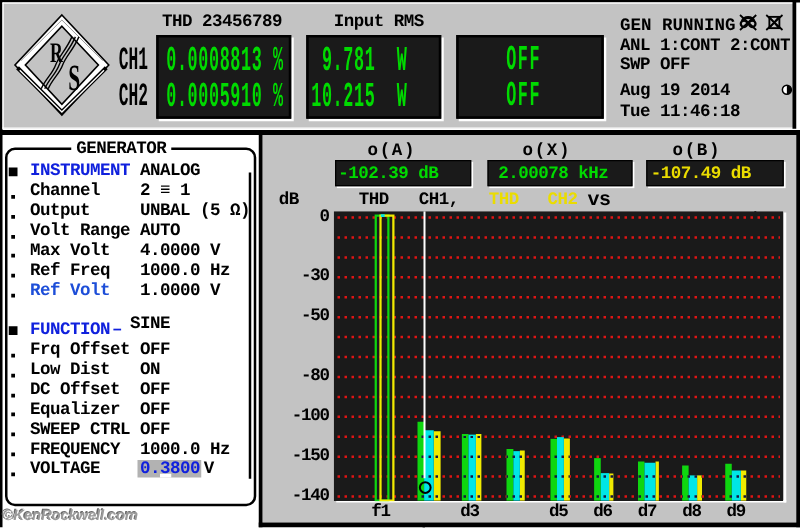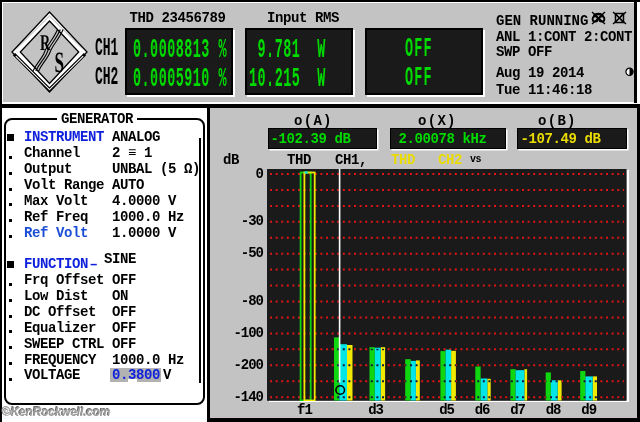--- a/index.html
+++ b/index.html
@@ -121,28 +121,28 @@
 <div style="position:absolute;left:389.5px;top:128px;width:116.5px;height:20.5px;background:#1a1a1a;border:1.5px solid #000;box-shadow:1.5px 1.5px 0 #fff;"></div>
 <div style="position:absolute;left:516.5px;top:128px;width:110px;height:20.5px;background:#1a1a1a;border:1.5px solid #000;box-shadow:1.5px 1.5px 0 #fff;"></div>
 <div style="position:absolute;left:270.5px;top:130.5px;height:16px;line-height:16px;font-size:14px;letter-spacing:-0.4px;color:#00da00;font-weight:bold;white-space:pre;">-102.39 dB</div>
 <div style="position:absolute;left:398.5px;top:130.5px;height:16px;line-height:16px;font-size:14px;letter-spacing:-0.4px;color:#00da00;font-weight:bold;white-space:pre;">2.00078 kHz</div>
 <div style="position:absolute;left:520.5px;top:130.5px;height:16px;line-height:16px;font-size:14px;letter-spacing:-0.4px;color:#eadc00;font-weight:bold;white-space:pre;">-107.49 dB</div>
 <div style="position:absolute;left:223px;top:152px;height:16px;line-height:16px;font-size:14px;letter-spacing:-0.4px;color:#000;font-weight:bold;white-space:pre;">dB</div>
 <div style="position:absolute;left:287px;top:152px;height:16px;line-height:16px;font-size:14px;letter-spacing:-0.4px;color:#000;font-weight:bold;white-space:pre;">THD</div>
 <div style="position:absolute;left:335px;top:152px;height:16px;line-height:16px;font-size:14px;letter-spacing:-0.4px;color:#000;font-weight:bold;white-space:pre;">CH1,</div>
 <div style="position:absolute;left:391px;top:152px;height:16px;line-height:16px;font-size:14px;letter-spacing:-0.4px;color:#eadc00;font-weight:bold;white-space:pre;">THD</div>
 <div style="position:absolute;left:438px;top:152px;height:16px;line-height:16px;font-size:14px;letter-spacing:-0.4px;color:#eadc00;font-weight:bold;white-space:pre;">CH2</div>
-<div style="position:absolute;left:470px;top:152px;height:16px;line-height:16px;font-size:10px;letter-spacing:-0.4px;color:#000;font-weight:bold;white-space:pre;">vs</div>
+<div style="position:absolute;left:470px;top:152px;height:16px;line-height:16px;font-size:16px;letter-spacing:-0.4px;color:#000;font-weight:bold;white-space:pre;">vs</div>
 <div style="position:absolute;left:510px;top:152px;height:16px;line-height:16px;font-size:14px;letter-spacing:1.3px;color:#000;font-weight:bold;white-space:pre;margin-top:16px;">FREQUENCY/Hz</div>
 <div style="position:absolute;left:203px;top:165.5px;height:16px;line-height:16px;font-size:14px;letter-spacing:-1px;color:#000;font-weight:bold;white-space:pre;width:60px;text-align:right;">0</div>
 <div style="position:absolute;left:203px;top:213.3px;height:16px;line-height:16px;font-size:14px;letter-spacing:-1px;color:#000;font-weight:bold;white-space:pre;width:60px;text-align:right;">-30</div>
 <div style="position:absolute;left:203px;top:245.2px;height:16px;line-height:16px;font-size:14px;letter-spacing:-1px;color:#000;font-weight:bold;white-space:pre;width:60px;text-align:right;">-50</div>
 <div style="position:absolute;left:203px;top:293.1px;height:16px;line-height:16px;font-size:14px;letter-spacing:-1px;color:#000;font-weight:bold;white-space:pre;width:60px;text-align:right;">-80</div>
 <div style="position:absolute;left:203px;top:325.0px;height:16px;line-height:16px;font-size:14px;letter-spacing:-1px;color:#000;font-weight:bold;white-space:pre;width:60px;text-align:right;">-100</div>
-<div style="position:absolute;left:203px;top:356.9px;height:16px;line-height:16px;font-size:14px;letter-spacing:-1px;color:#000;font-weight:bold;white-space:pre;width:60px;text-align:right;">-200</div>
+<div style="position:absolute;left:203px;top:356.9px;height:16px;line-height:16px;font-size:14px;letter-spacing:-1px;color:#000;font-weight:bold;white-space:pre;width:60px;text-align:right;">-150</div>
 <div style="position:absolute;left:203px;top:388.7px;height:16px;line-height:16px;font-size:14px;letter-spacing:-1px;color:#000;font-weight:bold;white-space:pre;width:60px;text-align:right;">-140</div>
 <div style="position:absolute;left:294.5px;top:402px;height:16px;line-height:16px;font-size:14px;letter-spacing:-1px;color:#000;font-weight:bold;white-space:pre;width:20px;text-align:center;">f1</div>
 <div style="position:absolute;left:330.02px;top:402px;height:16px;line-height:16px;font-size:14px;letter-spacing:-1px;color:#000;font-weight:bold;white-space:pre;width:20px;text-align:center;margin-top:19px;">d2</div>
 <div style="position:absolute;left:365.54px;top:402px;height:16px;line-height:16px;font-size:14px;letter-spacing:-1px;color:#000;font-weight:bold;white-space:pre;width:20px;text-align:center;">d3</div>
 <div style="position:absolute;left:401.06px;top:402px;height:16px;line-height:16px;font-size:14px;letter-spacing:-1px;color:#000;font-weight:bold;white-space:pre;width:20px;text-align:center;margin-top:28px;">d4</div>
 <div style="position:absolute;left:436.58000000000004px;top:402px;height:16px;line-height:16px;font-size:14px;letter-spacing:-1px;color:#000;font-weight:bold;white-space:pre;width:20px;text-align:center;">d5</div>
 <div style="position:absolute;left:472.1px;top:402px;height:16px;line-height:16px;font-size:14px;letter-spacing:-1px;color:#000;font-weight:bold;white-space:pre;width:20px;text-align:center;">d6</div>
 <div style="position:absolute;left:507.62px;top:402px;height:16px;line-height:16px;font-size:14px;letter-spacing:-1px;color:#000;font-weight:bold;white-space:pre;width:20px;text-align:center;">d7</div>
 <div style="position:absolute;left:543.14px;top:402px;height:16px;line-height:16px;font-size:14px;letter-spacing:-1px;color:#000;font-weight:bold;white-space:pre;width:20px;text-align:center;">d8</div>
 <div style="position:absolute;left:578.6600000000001px;top:402px;height:16px;line-height:16px;font-size:14px;letter-spacing:-1px;color:#000;font-weight:bold;white-space:pre;width:20px;text-align:center;">d9</div>

